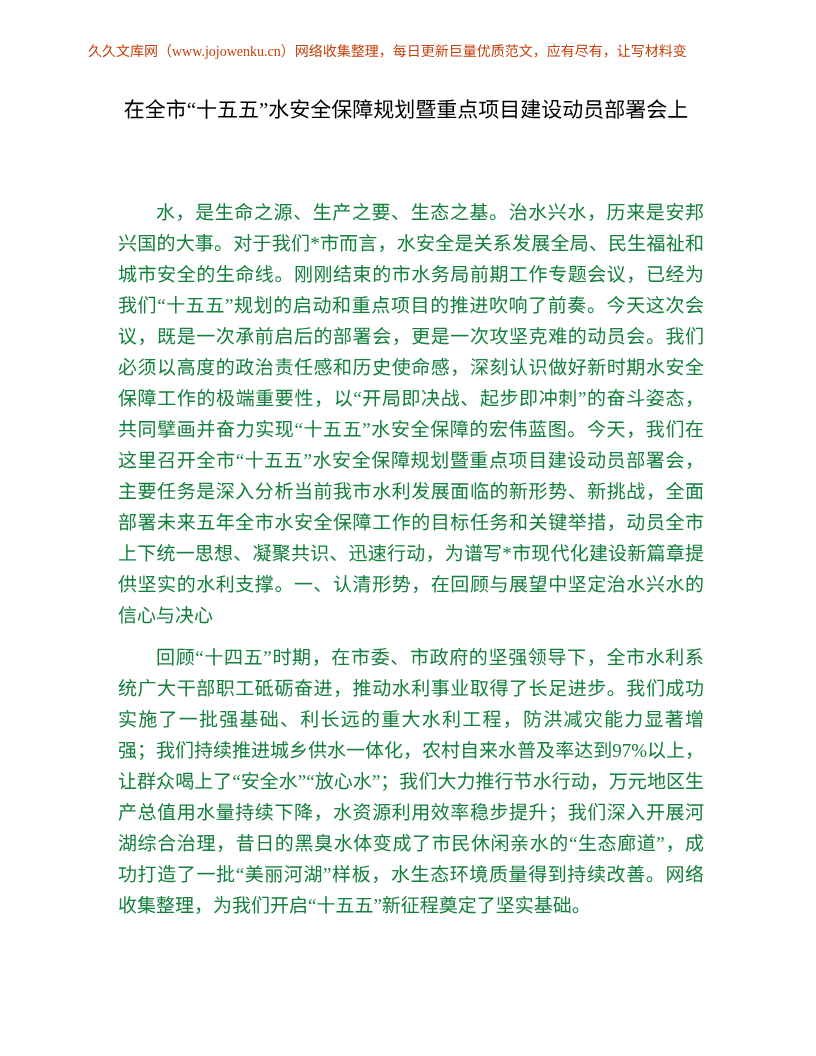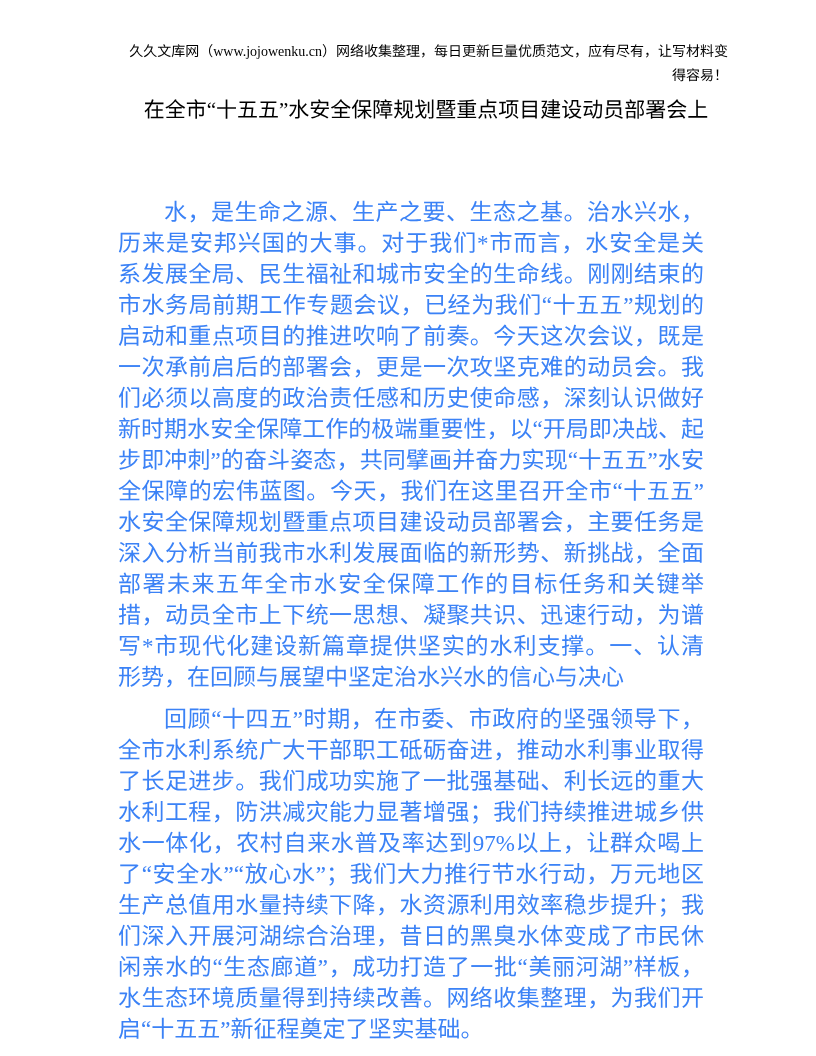--- a/index.html
+++ b/index.html
@@ -15,60 +15,59 @@
     background: #ffffff;
     color: #000000;
     font-family: "Liberation Serif", "DejaVu Serif", serif;
     overflow: hidden;
   }
   .site-header {
     position: absolute;
     top: 40px;
     left: 88px;
     width: 640px;
-    text-align: right;
+    text-align: left;
     font-size: 14px;
     line-height: 24px;
-    color: #000000;
+    color: #c2410c;
   }
   .doc-title {
     position: absolute;
     top: 92px;
-    left: 116px;
+    left: 96px;
     width: 620px;
     margin: 0;
     text-align: center;
     font-size: 21px;
     line-height: 36px;
     font-weight: normal;
     color: #000000;
   }
   .doc-body {
     position: absolute;
     top: 197px;
     left: 118px;
     width: 586px;
-    font-size: 23px;
+    font-size: 19px;
     line-height: 31px;
     text-align: justify;
-    color: #3b82f6;
+    color: #15803d;
   }
   .doc-body p {
     margin: 0 0 11px 0;
     text-indent: 2em;
   }
 </style>
 </head>
 <body>
 
 <div class="page">
 
   <div class="site-header">
     <div>久久文库网（www.jojowenku.cn）网络收集整理，每日更新巨量优质范文，应有尽有，让写材料变</div>
-    <div>得容易！</div>
   </div>
 
   <h1 class="doc-title">
     <div>在全市“十五五”水安全保障规划暨重点项目建设动员部署会上</div>
   </h1>
 
   <div class="doc-body">
     <p>水，是生命之源、生产之要、生态之基。治水兴水，历来是安邦兴国的大事。对于我们*市而言，水安全是关系发展全局、民生福祉和城市安全的生命线。刚刚结束的市水务局前期工作专题会议，已经为我们“十五五”规划的启动和重点项目的推进吹响了前奏。今天这次会议，既是一次承前启后的部署会，更是一次攻坚克难的动员会。我们必须以高度的政治责任感和历史使命感，深刻认识做好新时期水安全保障工作的极端重要性，以“开局即决战、起步即冲刺”的奋斗姿态，共同擘画并奋力实现“十五五”水安全保障的宏伟蓝图。今天，我们在这里召开全市“十五五”水安全保障规划暨重点项目建设动员部署会，主要任务是深入分析当前我市水利发展面临的新形势、新挑战，全面部署未来五年全市水安全保障工作的目标任务和关键举措，动员全市上下统一思想、凝聚共识、迅速行动，为谱写*市现代化建设新篇章提供坚实的水利支撑。一、认清形势，在回顾与展望中坚定治水兴水的信心与决心</p>
     <p>回顾“十四五”时期，在市委、市政府的坚强领导下，全市水利系统广大干部职工砥砺奋进，推动水利事业取得了长足进步。我们成功实施了一批强基础、利长远的重大水利工程，防洪减灾能力显著增强；我们持续推进城乡供水一体化，农村自来水普及率达到97%以上，让群众喝上了“安全水”“放心水”；我们大力推行节水行动，万元地区生产总值用水量持续下降，水资源利用效率稳步提升；我们深入开展河湖综合治理，昔日的黑臭水体变成了市民休闲亲水的“生态廊道”，成功打造了一批“美丽河湖”样板，水生态环境质量得到持续改善。网络收集整理，为我们开启“十五五”新征程奠定了坚实基础。</p>
   </div>

